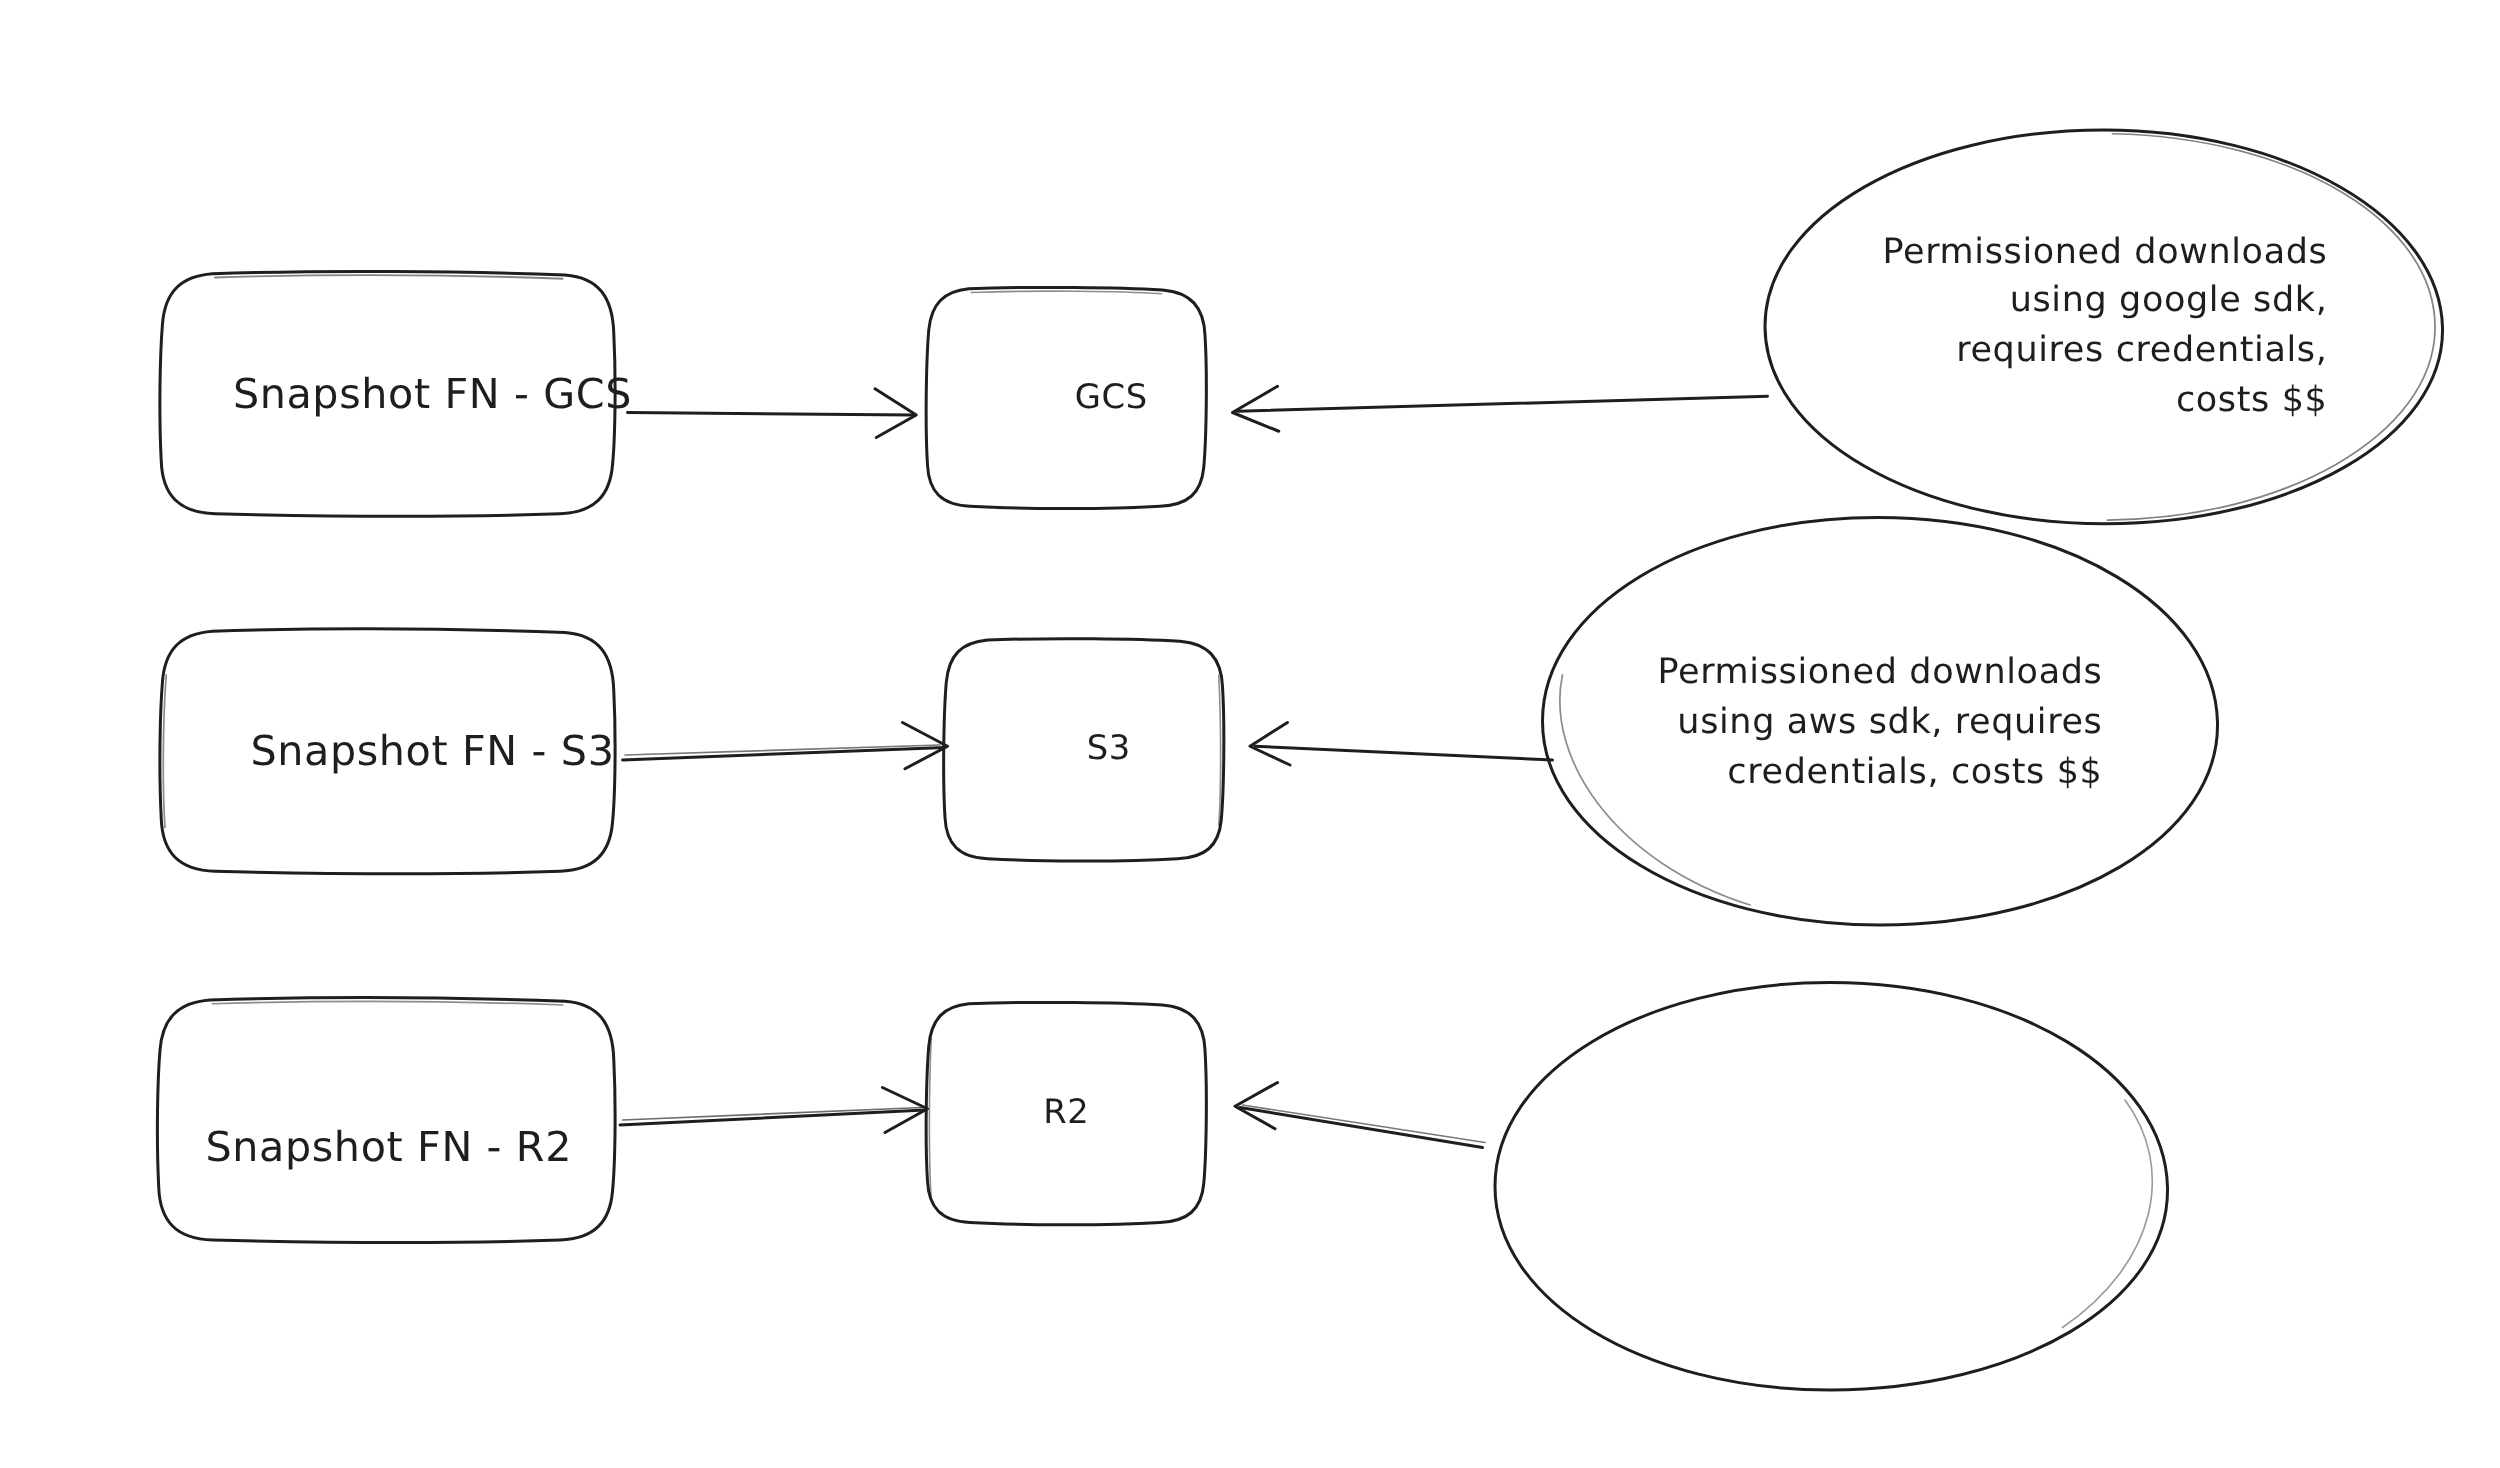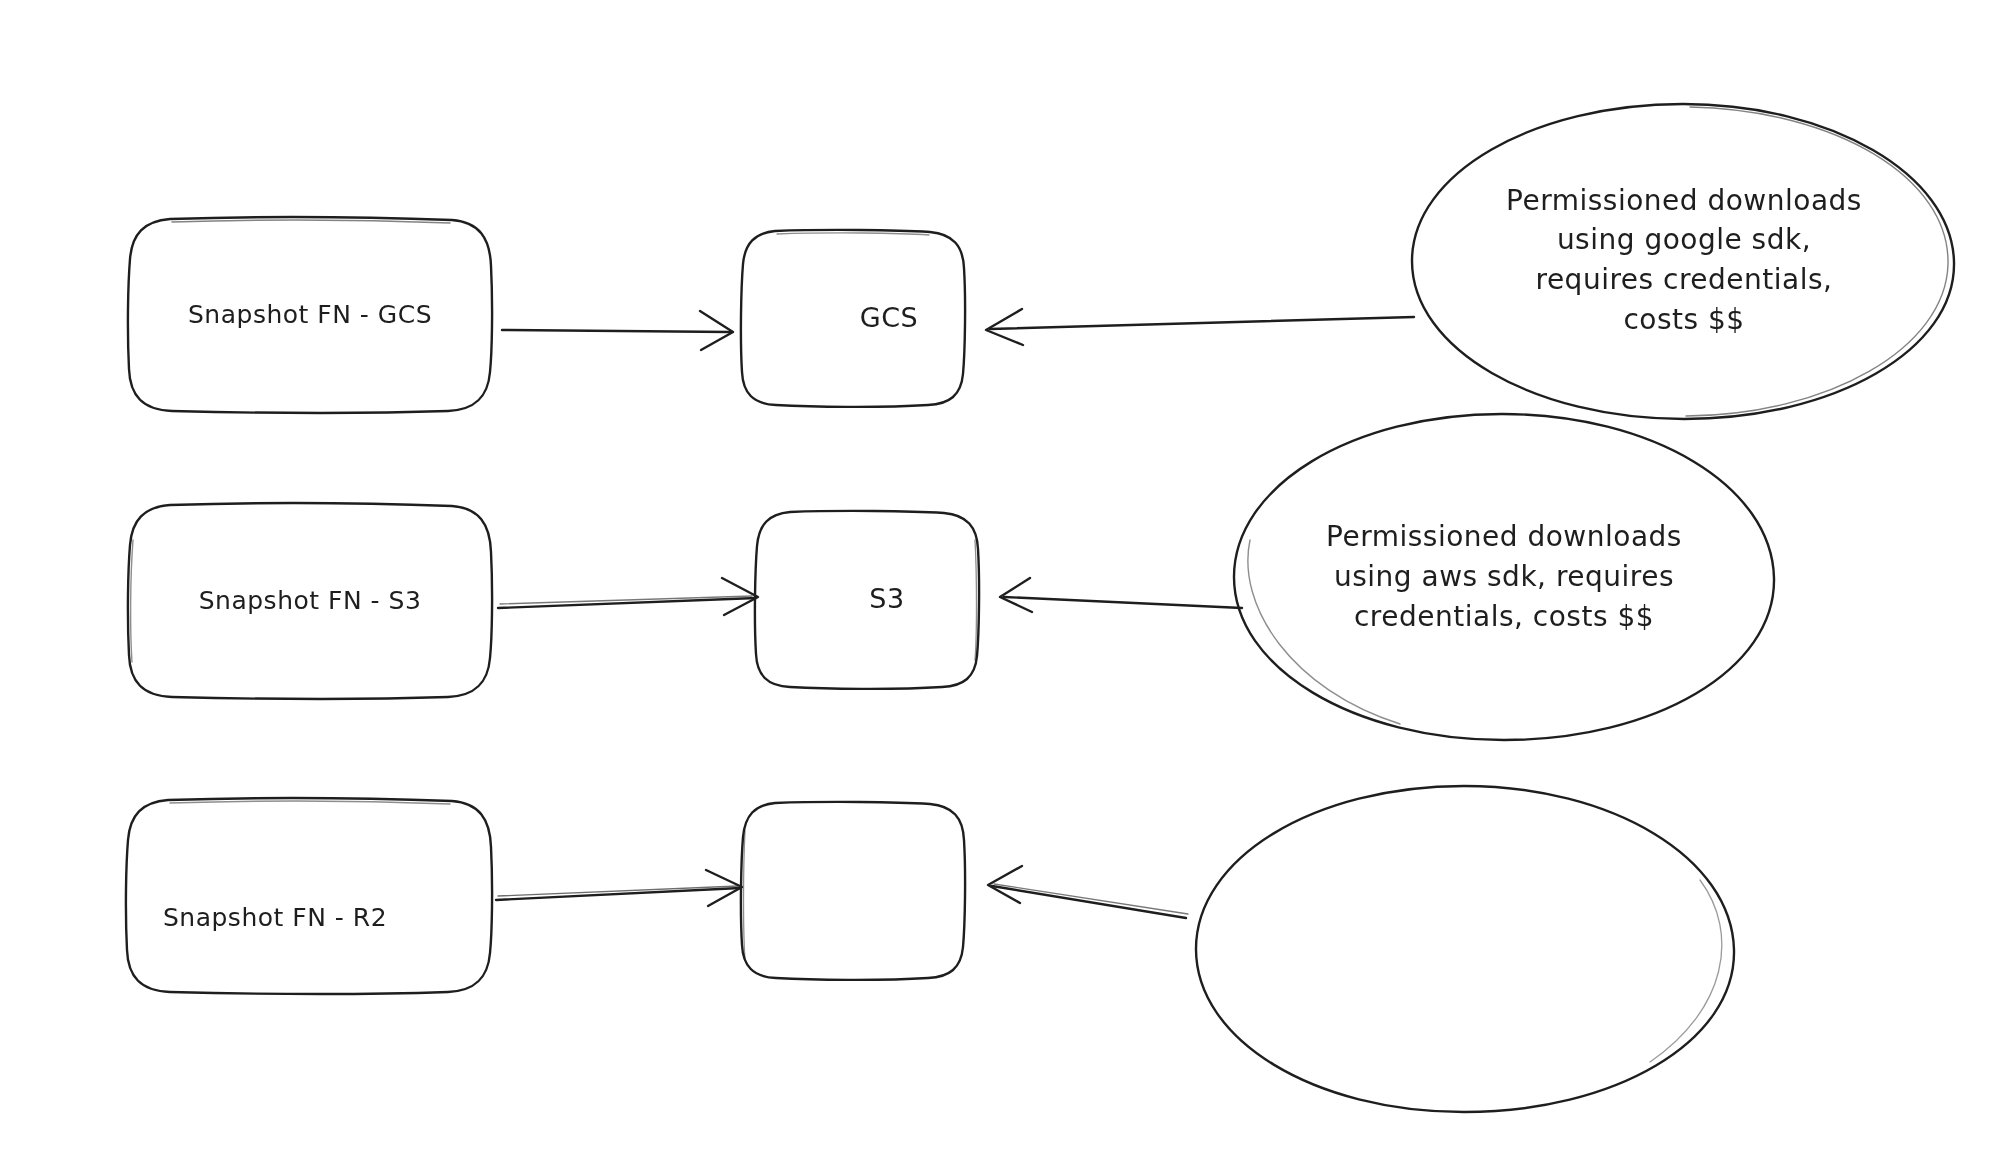--- a/index.html
+++ b/index.html
@@ -25,30 +25,31 @@
     left: 0;
     top: 0;
     width: 2000px;
     height: 1174px;
   }
   .shape-label {
     position: absolute;
     display: flex;
     align-items: center;
     justify-content: center;
-    text-align: center;
+    text-align: right;
     color: #1e1e1e;
     font-family: "DejaVu Sans", sans-serif;
     letter-spacing: 0.5px;
     line-height: 1.35;
     pointer-events: none;
     white-space: pre-line;
   }
   .box-label {
-    font-size: 25px;
+    font-size: 33px;
+    padding-left: 36px;
   }
   .store-label {
     font-size: 27px;
   }
   .note-label {
     font-size: 28px;
     line-height: 1.42;
   }
 </style>
 </head>
@@ -194,14 +195,15 @@
 requires credentials,
 costs $$</div>
 
   <div class="shape-label box-label" style="left:129px;top:505px;width:362px;height:192px;">Snapshot FN - S3</div>
   <div class="shape-label store-label" style="left:776px;top:512px;width:222px;height:175px;">S3</div>
   <div class="shape-label note-label" style="left:1274px;top:446px;width:460px;height:262px;">Permissioned downloads
 using aws sdk, requires
 credentials, costs $$</div>
 
   <div class="shape-label box-label" style="left:127px;top:800px;width:296px;height:192px;margin-top:22px;">Snapshot FN - R2</div>
+  <div class="shape-label store-label" style="left:742px;top:803px;width:222px;height:175px;">R2</div>
 
 </div>
 
 </body></html>

